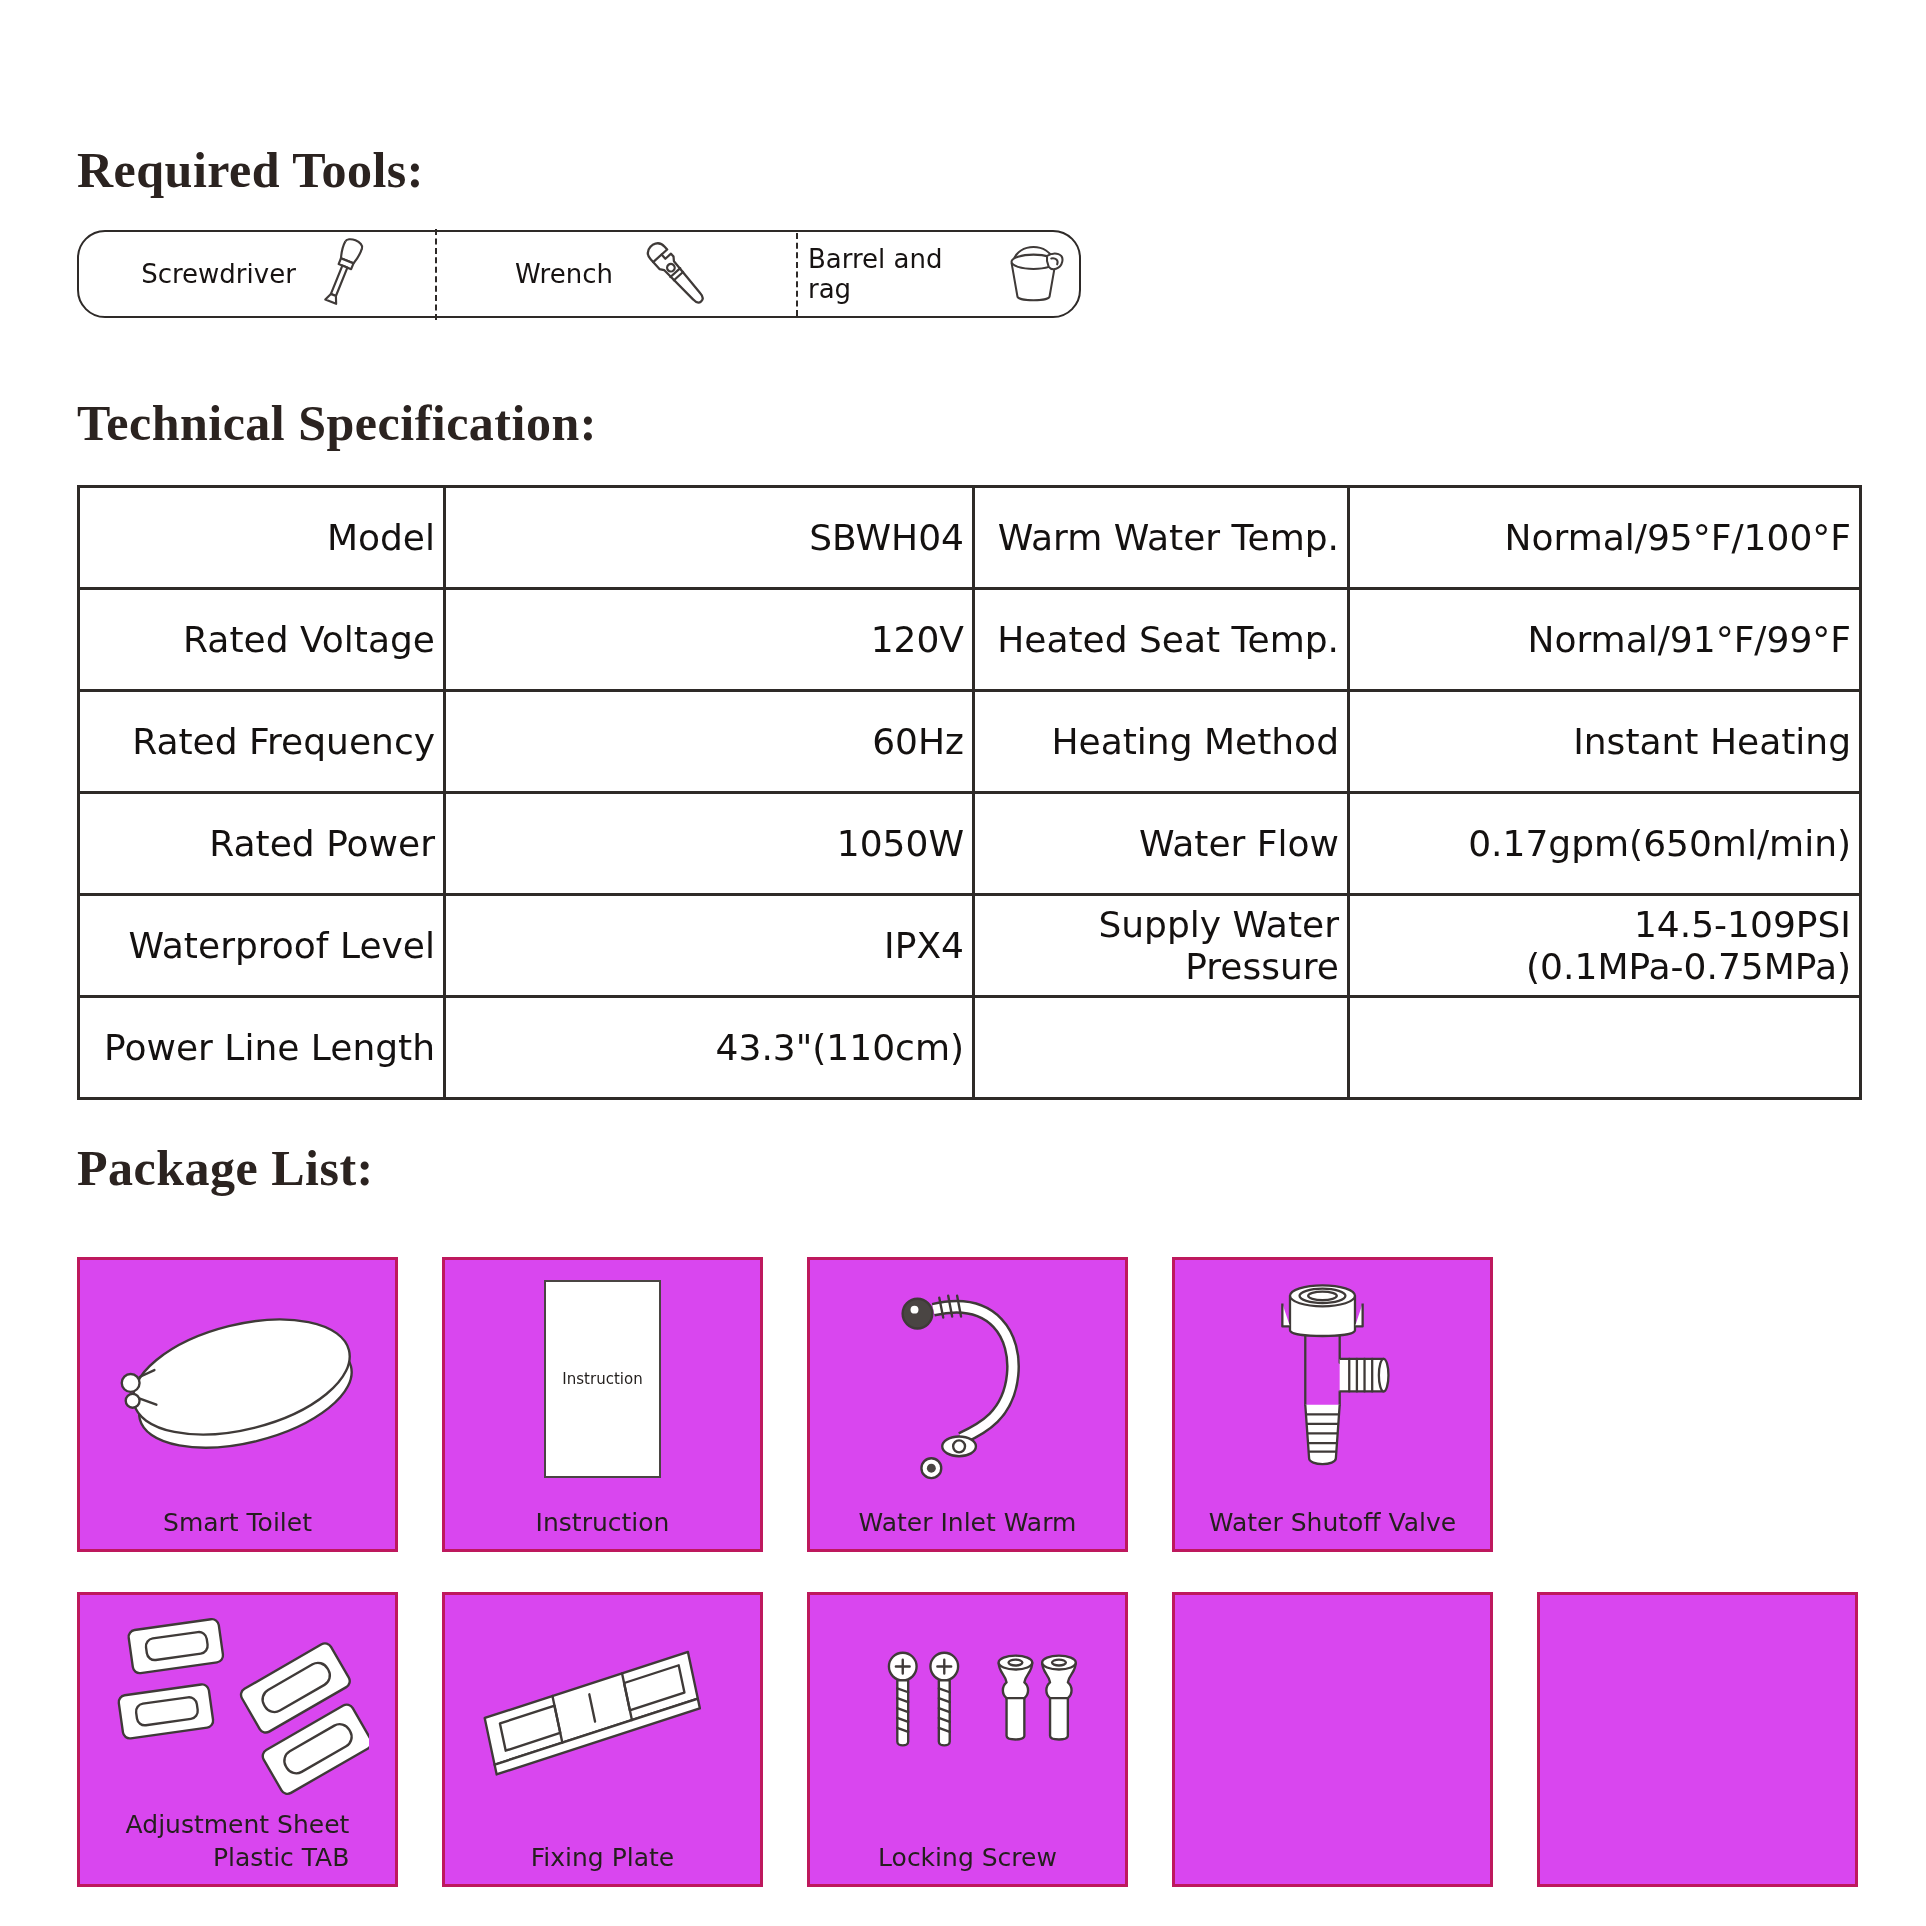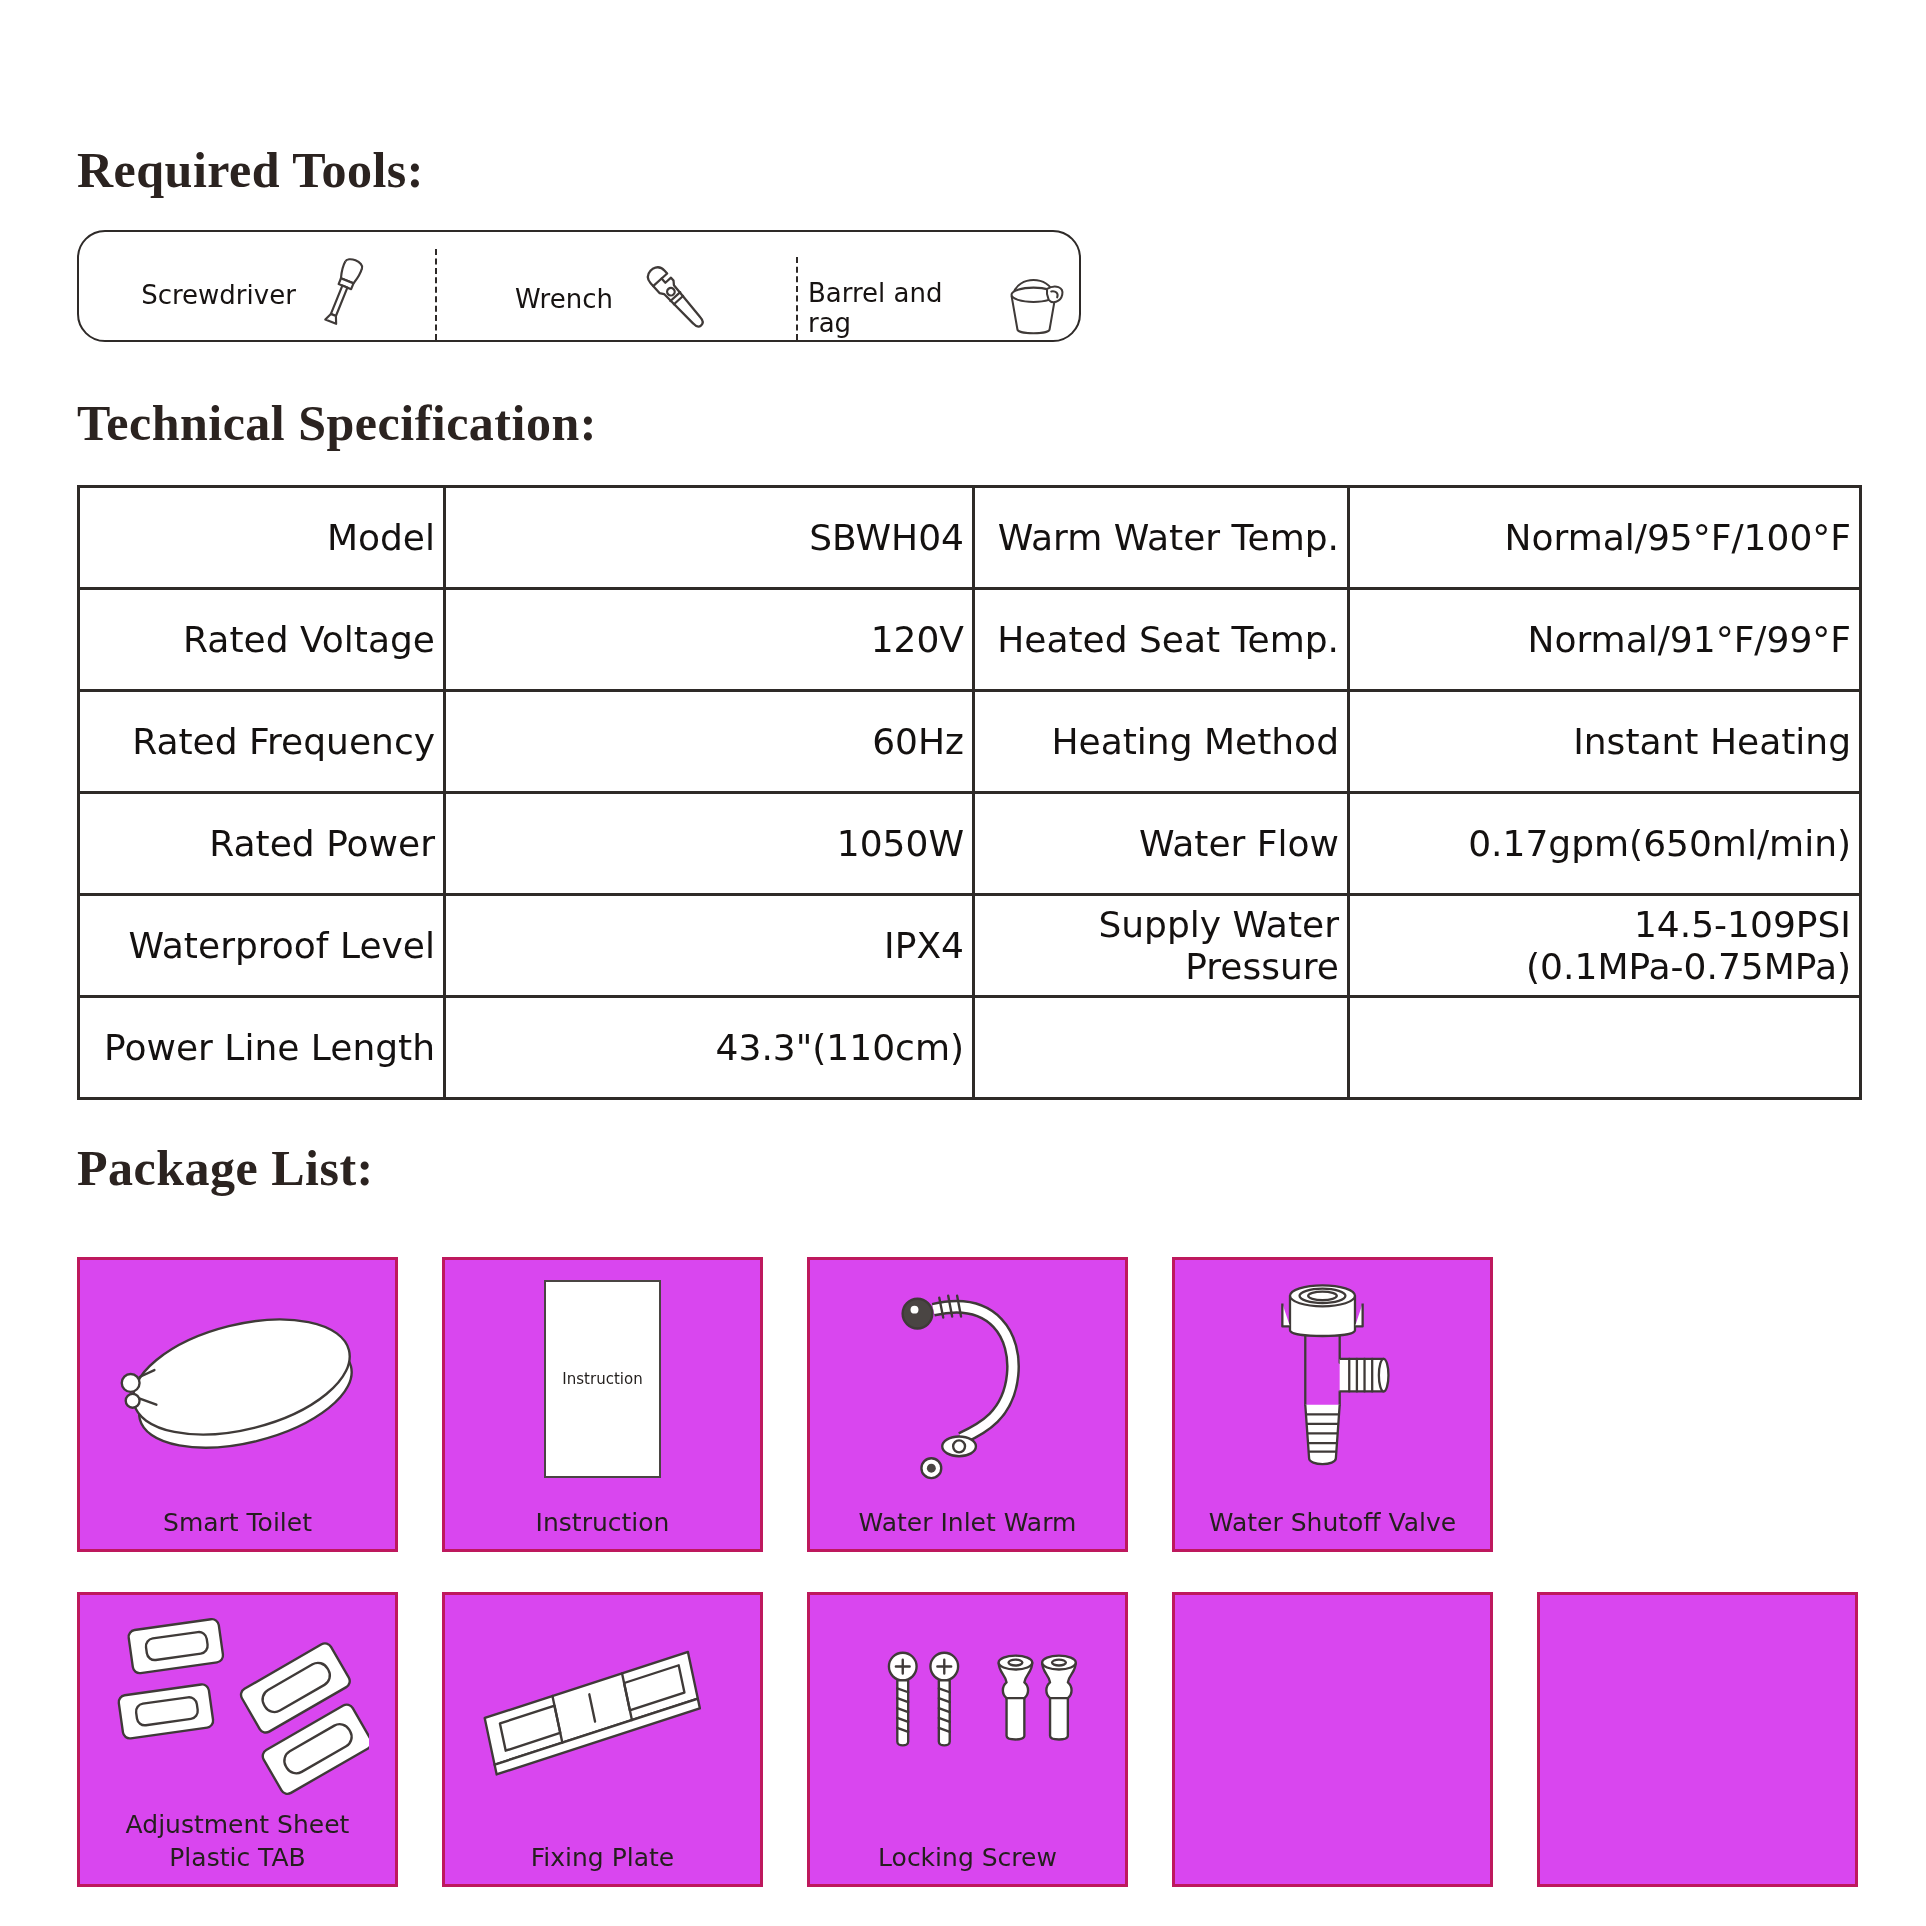--- a/index.html
+++ b/index.html
@@ -9,23 +9,23 @@
     font-family:"DejaVu Sans", sans-serif; color:#1e1a19;
   }
   .heading {
     position:absolute; left:77px;
     font-family:Liberation Serif, serif;
     font-weight:700; font-size:50px; color:#2b2320; letter-spacing:0.5px;
     white-space:nowrap;
   }
   
   .tools-box {
-    position:absolute; left:77px; top:230px; width:1004px; height:112px;
+    position:absolute; left:77px; top:230px; width:1004px; height:88px;
     border:2px solid #2e2a28; border-radius:28px;
-    display:flex; align-items:flex-end; background:#fff;
+    display:flex; align-items:center; background:#fff;
   }
   .tool-cell {
     display:flex; align-items:center; justify-content:center; gap:14px;
     padding:0 10px;
   }
   .tool-cell.c1 { width:358px; border-right:2px dashed #2e2a28; }
   .tool-cell.c2 { width:361px; border-right:2px dashed #2e2a28; }
   .tool-cell.c3 { flex:1; }
   .tool-label { font-size:26px; font-weight:400; color:#171312; white-space:pre-line; }
   .tool-icon { flex:0 0 auto; display:flex; align-items:center; }
@@ -49,21 +49,21 @@
   .pkg-box {
     flex:0 0 321px; height:295px; border:3px solid #be185d; background:#d946ef;
     display:flex; flex-direction:column; align-items:center; justify-content:flex-end;
     position:relative;
   }
   .pkg-icon {
     position:absolute; top:0; left:0; right:0; bottom:51px;
     display:flex; align-items:center; justify-content:center;
   }
   .pkg-label {
-    font-size:25px; color:#241f1d; text-align:center; line-height:1.3;
+    font-size:25px; color:#241f1d; text-align:right; line-height:1.3;
     margin-bottom:10px; white-space:pre-line; max-width:307px;
   }
   .booklet {
     width:117px; height:198px; border:2px solid #4a4543; background:#fff;
     display:flex; align-items:center; justify-content:center;
     font-size:15px; color:#221e1c;
   }
   svg .ln { fill:none; stroke:#3f3a38; stroke-width:2.4; stroke-linejoin:round; stroke-linecap:round; }
   svg .fw { fill:#ffffff; stroke:#3f3a38; stroke-width:2.4; stroke-linejoin:round; }
   svg .fd { fill:#4a4543; stroke:none; }

